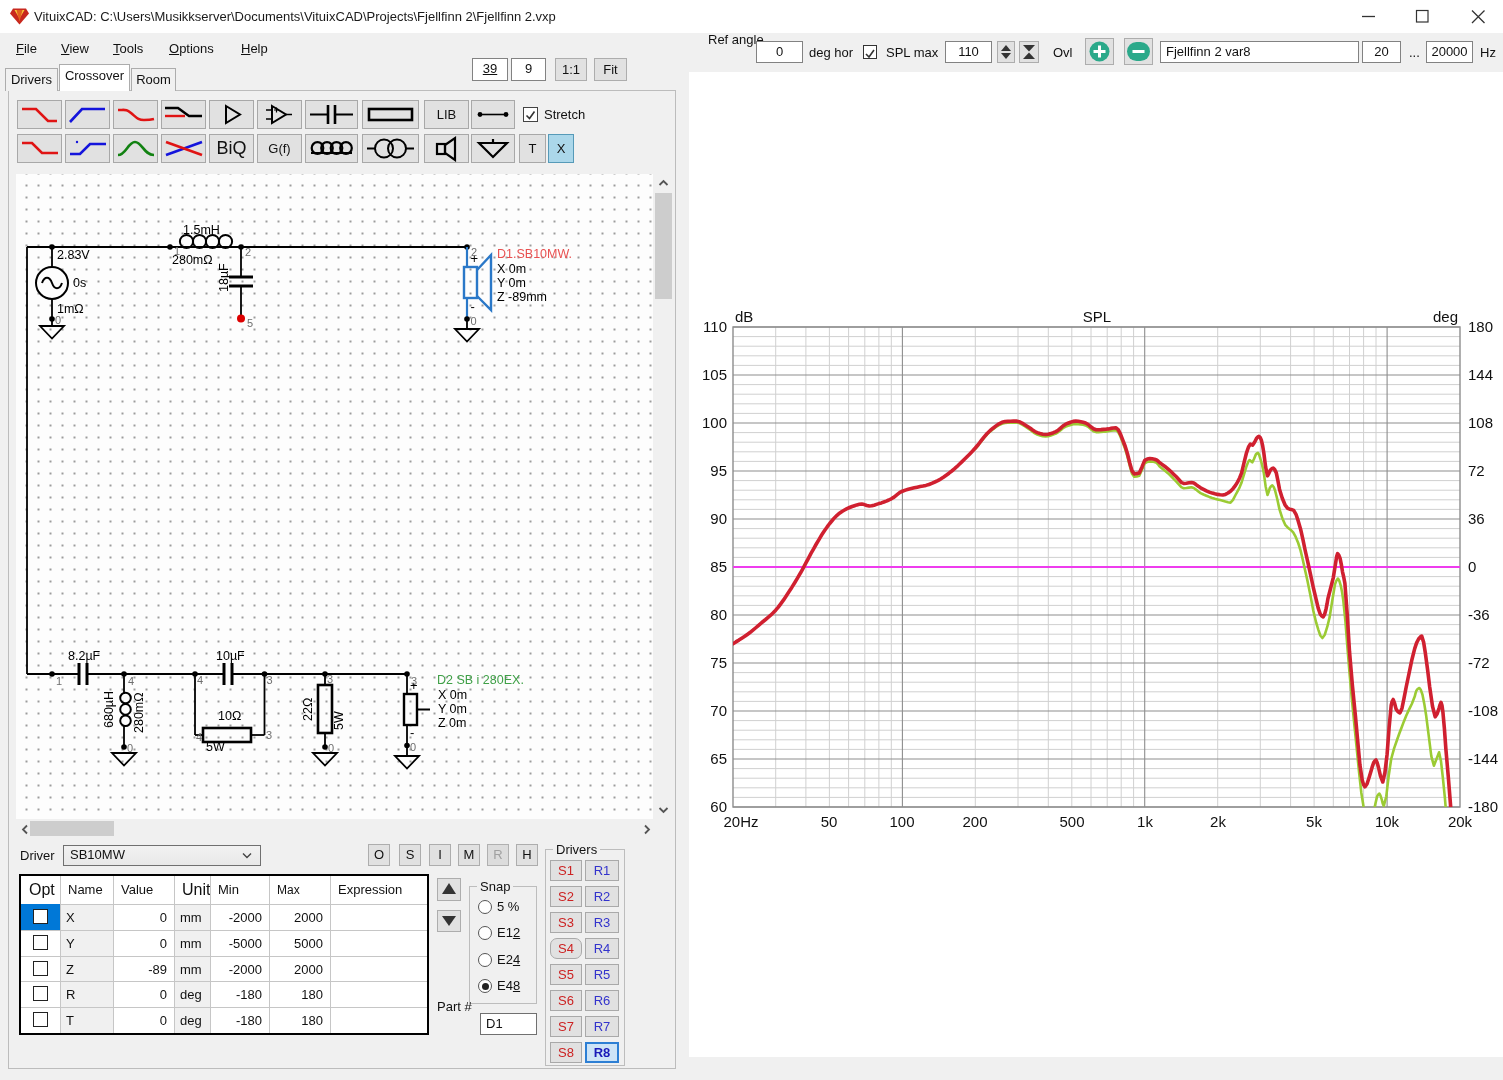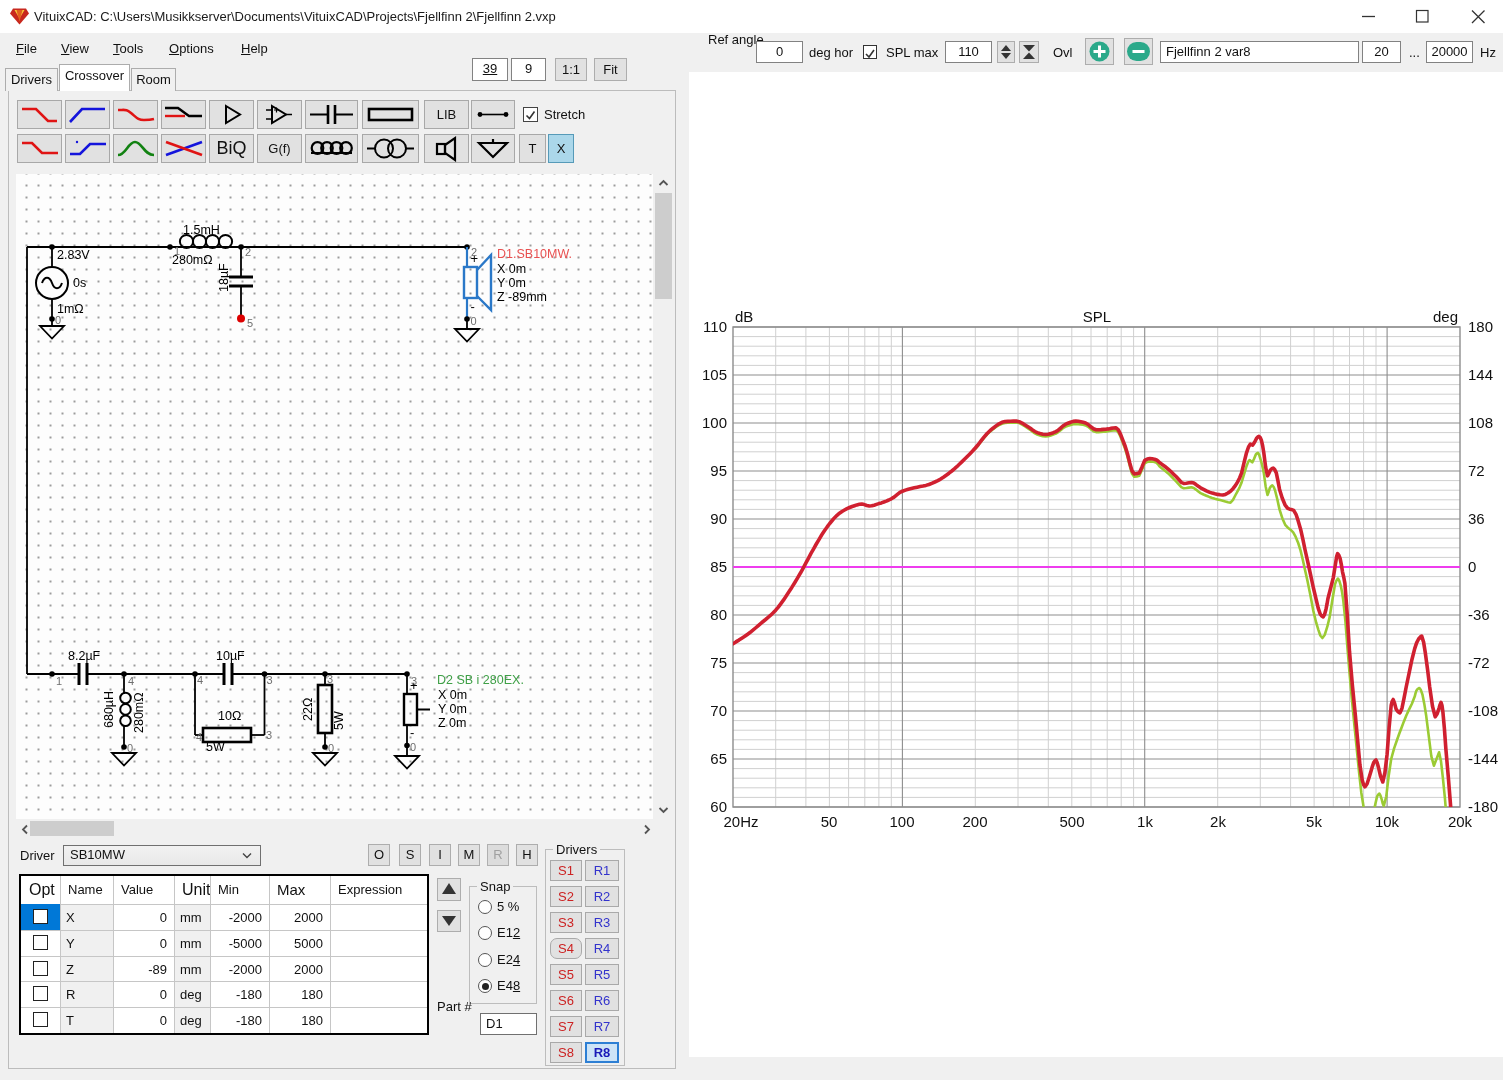--- a/index.html
+++ b/index.html
@@ -322,21 +322,21 @@
 <div class="abs btn" style="left:429px;top:844px;width:22px;height:22px;line-height:20px;">I</div>
 <div class="abs btn" style="left:458px;top:844px;width:22px;height:22px;line-height:20px;">M</div>
 <div class="abs" style="left:487px;top:844px;width:22px;height:22px;background:#dcdcdc;border:1px solid #b0b0b0;font-size:13px;color:#a0a0a0;text-align:center;line-height:20px;">R</div>
 <div class="abs btn" style="left:516px;top:844px;width:22px;height:22px;line-height:20px;">H</div>
 <div class="abs" style="left:19px;top:874px;width:410px;height:161px;background:#fff;border:2px solid #000;"></div>
 <div class="abs" style="left:29px;top:876px;height:28px;font-size:16px;color:#111;line-height:28px;">Opt</div>
 <div class="abs" style="left:68px;top:876px;height:28px;font-size:13px;color:#111;line-height:28px;">Name</div>
 <div class="abs" style="left:121px;top:876px;height:28px;font-size:13px;color:#111;line-height:28px;">Value</div>
 <div class="abs" style="left:182px;top:876px;height:28px;font-size:16px;color:#111;line-height:28px;">Unit</div>
 <div class="abs" style="left:218px;top:876px;height:28px;font-size:13px;color:#111;line-height:28px;">Min</div>
-<div class="abs" style="left:277px;top:876px;height:28px;font-size:15px;color:#111;line-height:28px;">Max</div>
+<div class="abs" style="left:277px;top:876px;height:28px;font-size:12px;color:#111;line-height:28px;">Max</div>
 <div class="abs" style="left:338px;top:876px;height:28px;font-size:13px;color:#111;line-height:28px;">Expression</div>
 <div class="abs" style="left:21px;top:904.0px;width:406px;height:1px;background:#c6c6c6;"></div>
 <div class="abs" style="left:21px;top:904.0px;width:39px;height:25.8px;background:#0078d7;"></div>
 <div class="abs" style="left:33.0px;top:909.0px;width:15px;height:15px;border:1.5px solid #222;background:#fff;"></div>
 <div class="abs" style="left:61px;top:905.0px;width:52px;height:24.8px;background:#f0f0f0;font-size:13px;color:#111;padding:5px 0 0 5px;">X</div>
 <div class="abs" style="left:113px;top:905.0px;width:54px;height:24.8px;font-size:13px;color:#111;text-align:right;padding-top:5px;">0</div>
 <div class="abs" style="left:175px;top:905.0px;width:35px;height:24.8px;background:#f0f0f0;font-size:13px;color:#111;padding:5px 0 0 5px;">mm</div>
 <div class="abs" style="left:210px;top:905.0px;width:52px;height:24.8px;font-size:13px;color:#111;text-align:right;padding-top:5px;">-2000</div>
 <div class="abs" style="left:269px;top:905.0px;width:54px;height:24.8px;font-size:13px;color:#111;text-align:right;padding-top:5px;">2000</div>
 <div class="abs" style="left:21px;top:929.8px;width:406px;height:1px;background:#c6c6c6;"></div>

